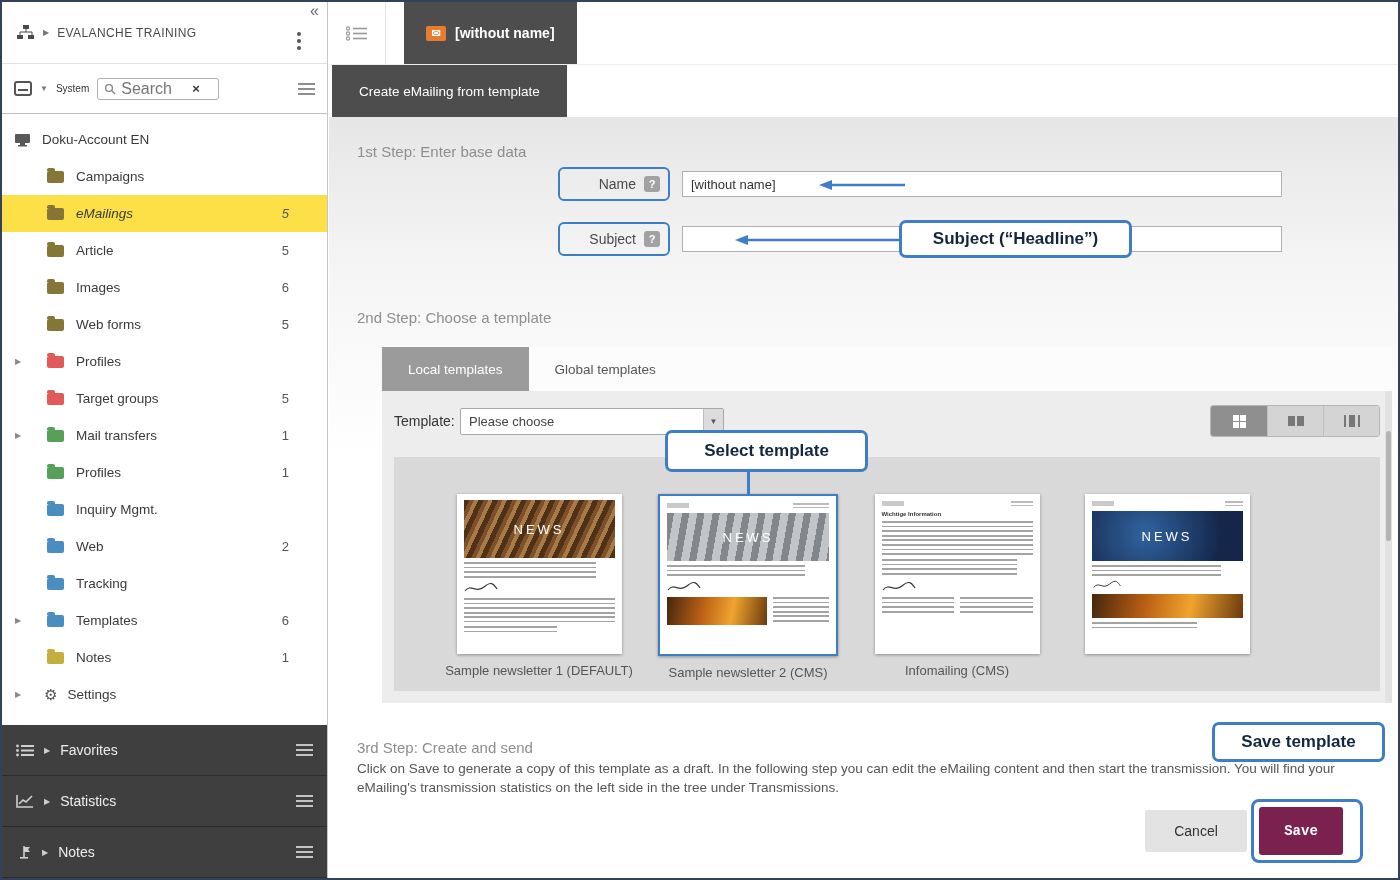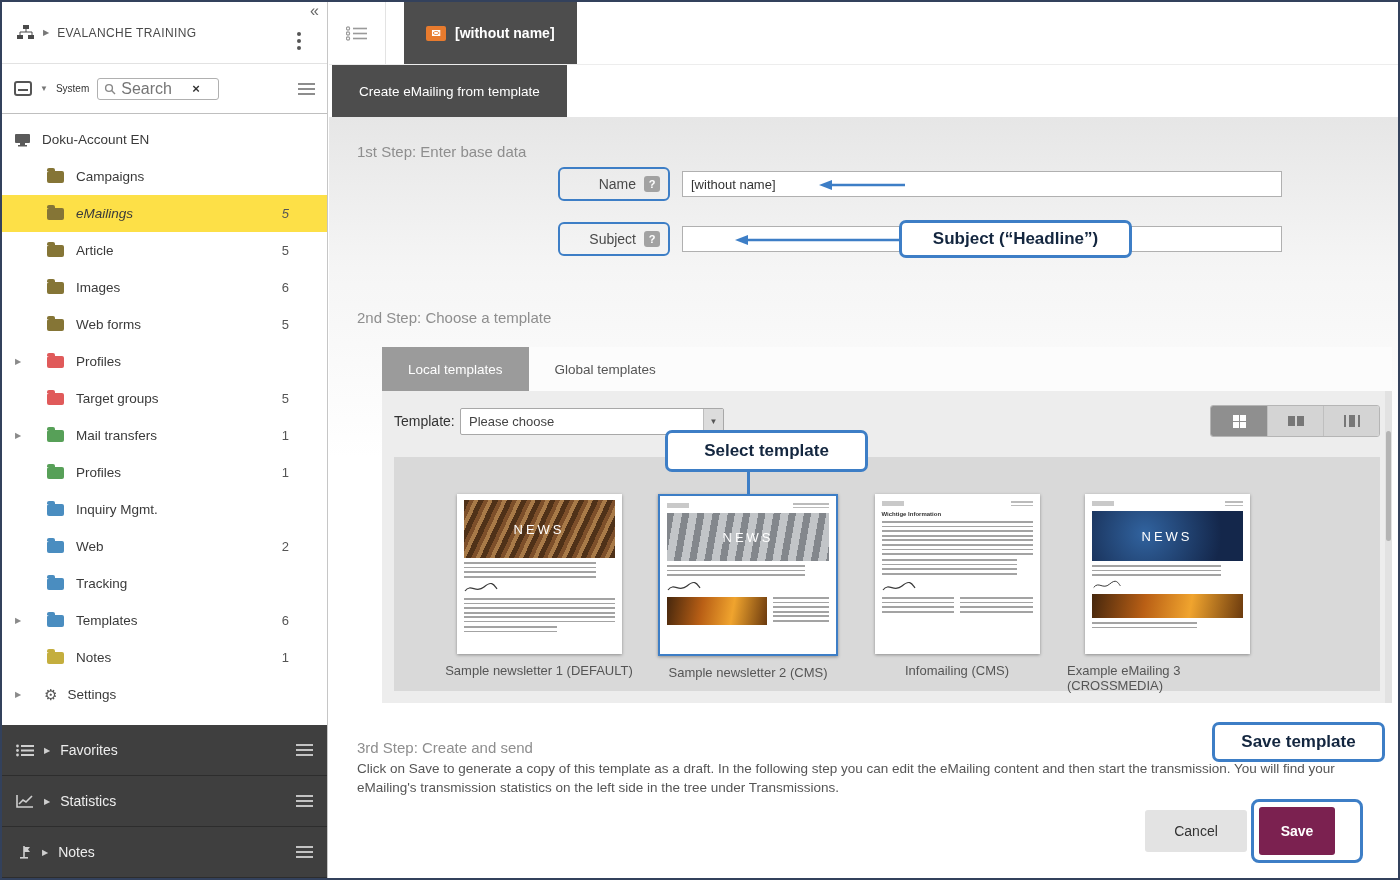--- a/index.html
+++ b/index.html
@@ -483,37 +483,36 @@
                 <div class="hero net">
                   <span>NEWS</span>
                 </div>
                 <div class="lines" style="height:11px; width:86%;"></div>
                 <svg class="sig" width="30" height="10" viewBox="0 0 34 12">
                   <path d="M1 9 C7 1,12 12,20 5 S30 3,33 7" stroke="#3a3a3a" fill="none" stroke-width="1.2"></path>
                 </svg>
                 <div class="orange" style="height:24px;"></div>
                 <div class="lines" style="height:7px; width:70%;"></div>
               </div>
-              <div class="tcap">Example eMailing 3 (CROSSMEDIA)</div>
             </div>
           </div>
 
           <div class="pscroll">
             <div class="thumb"></div>
           </div>
         </div>
       </div>
 
       <div class="annot" style="left:336px; top:313px; width:203px; height:42px;text-align:right;">Select template</div>
       <div class="vline" style="left:418px; top:355px; height:23px;"></div>
 
       <div class="step-title" style="left:28px; top:622px;">3rd Step: Create and send</div>
       <div class="para" style="left:28px; top:643px; width:1013px;">Click on Save to generate a copy of this template as a draft. In the following step you can edit the eMailing content and then start the transmission. You will find your eMailing's transmission statistics on the left side in the tree under Transmissions.</div>
 
       <div class="btn cancel" style="left:816px; top:693px; width:102px; height:42px;">Cancel</div>
 
       <div class="annot" style="left:883px; top:605px; width:173px; height:40px;">Save template</div>
       <div class="sbox" style="left:922px; top:682px; width:112px; height:64px;"></div>
-      <div class="btn save" style="left:930px; top:690px; width:76px; height:48px;">Save</div>
+      <div class="btn save" style="left:930px; top:690px; width:84px; height:48px;font-family:Liberation Mono, monospace;">Save</div>
 
     </div>
   </div>
 </div>
 
 </body></html>

